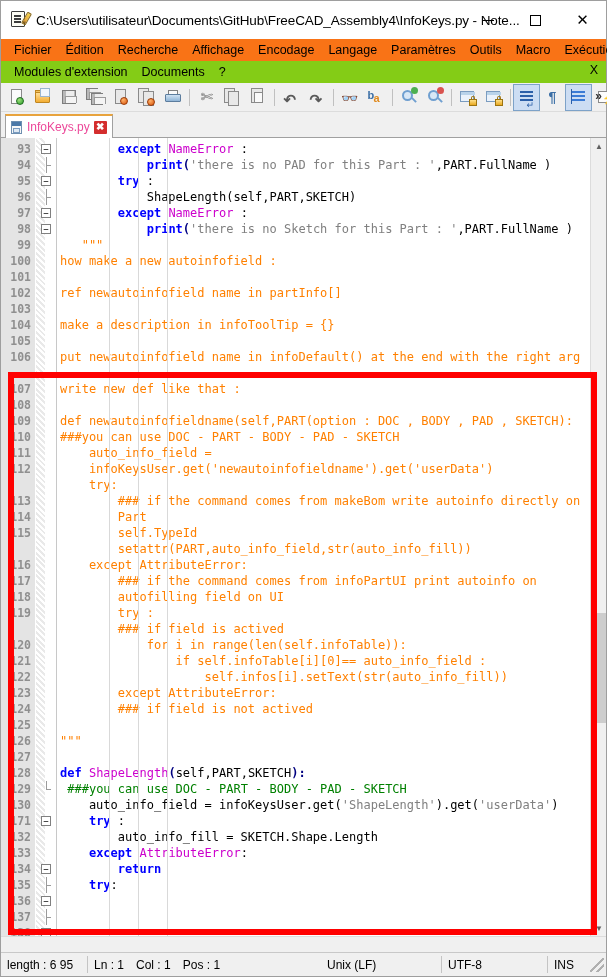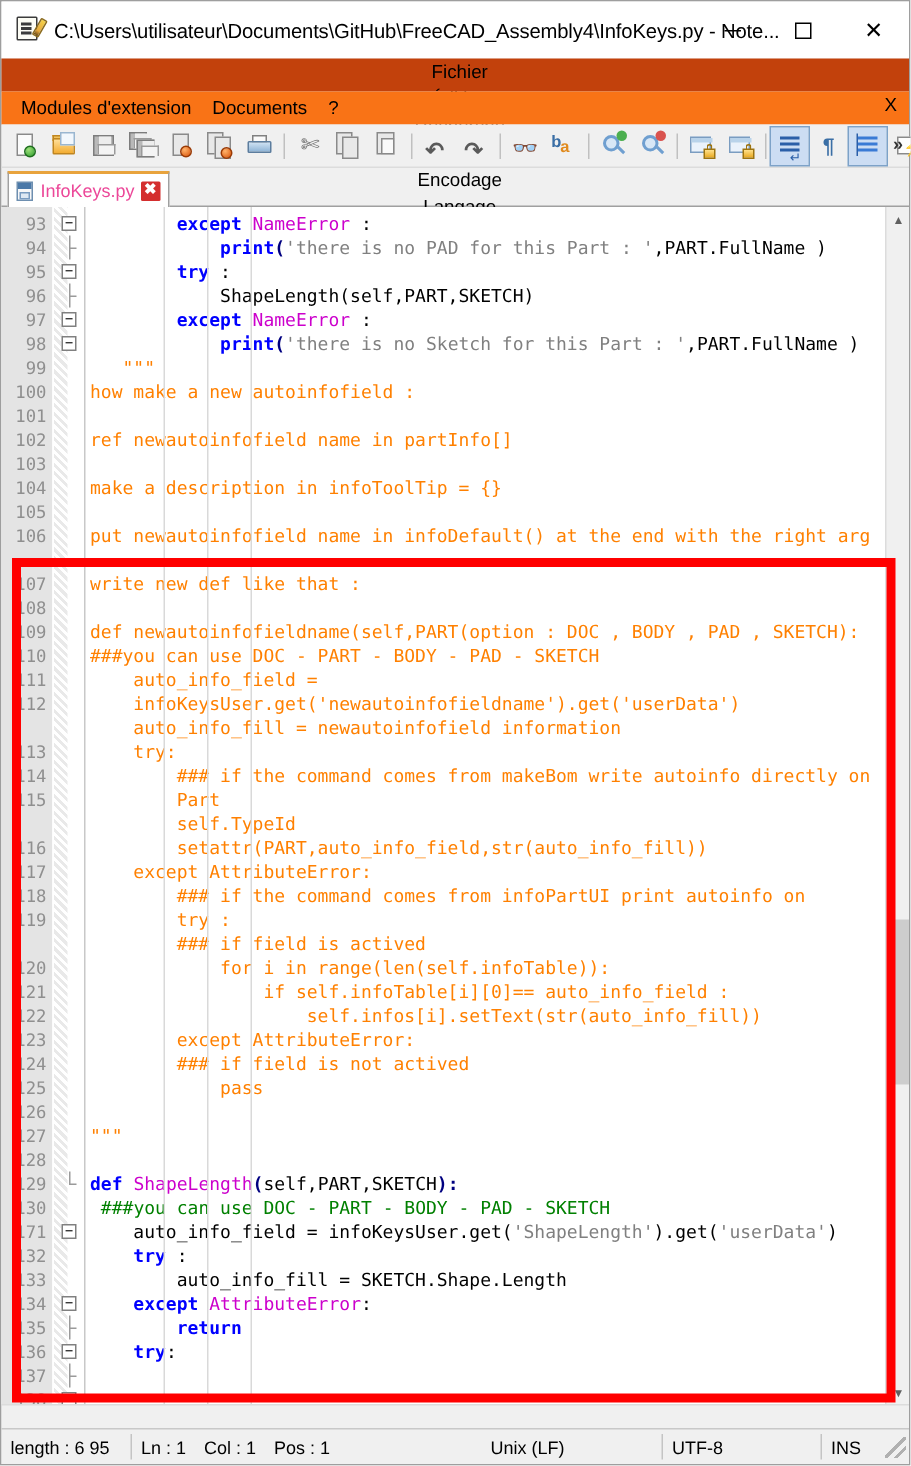--- a/index.html
+++ b/index.html
@@ -61,32 +61,31 @@
     width: 47px; display: flex; align-items: center; justify-content: center;
     font-size: 15px; color: #000; cursor: default;
   }
   .win-btn .glyph-min { display:block; width:11px; height:1px; background:#000; }
   .win-btn .glyph-max { display:block; width:11px; height:11px; border:1px solid #000; }
 
   
   .menubar {
     height: 22px; min-height: 22px;
     display: flex; align-items: center;
-    background: #c2410c; padding-left: 6px;
+    background: #f97316; padding-left: 6px;
     position: relative;
-    flex-direction: column;
   }
   .menu-item {
     font-size: 12.5px; color: #000;
     padding: 2px 7px; white-space: nowrap; cursor: default;
   }
   .menubar2 {
     height: 22px; min-height: 22px;
     display: flex; align-items: center;
-    background: #f97316; padding-left: 6px;
+    background: #84cc16; padding-left: 6px;
     position: relative;
   }
   .menu-x {
     position: absolute; right: 8px; top: 2px;
     font-size: 12.5px; color: #000; cursor: default;
   }
 
   
   .toolbar {
     height: 29px; min-height: 29px;
@@ -246,20 +245,21 @@
     background: #ffffff;
     display: flex;
   }
   .gutter-nums {
     width: 34px; background: #e4e4e4; flex: none;
     font-family: "DejaVu Sans Mono", monospace;
     font-size: 11.5px; color: #8f8f8f;
     text-align: right; padding-right: 4px;
     padding-top: 3px;
     user-select: none;
+    font-weight: bold;
   }
   .fold-col {
     width: 21px; flex: none; background: #ffffff;
     position: relative; padding-top: 3px;
     border-left: 1px solid #ffffff;
   }
   .fold-col::before {
     content:""; position:absolute; left:0; top:0; bottom:0; width:9px;
     background: repeating-linear-gradient(45deg,#ffffff 0 2px,#e9e9e9 2px 4px);
   }
@@ -705,36 +705,35 @@
         <div class="ln"><span class="doc1">make a description in infoToolTip = {}</span></div>
         <div class="ln"><span class="doc1"></span></div>
         <div class="ln"><span class="doc1">put newautoinfofield name in infoDefault() at the end with the right arg</span></div>
         <div class="ln"><span class="doc1"></span></div>
         <div class="ln"><span class="doc1">write new def like that :</span></div>
         <div class="ln"><span class="doc1"></span></div>
         <div class="ln"><span class="doc1">def newautoinfofieldname(self,PART(option : DOC , BODY , PAD , SKETCH):</span></div>
         <div class="ln"><span class="doc1">###you can use DOC - PART - BODY - PAD - SKETCH</span></div>
         <div class="ln"><span class="doc1">    auto_info_field =</span></div>
         <div class="ln"><span class="doc1">    infoKeysUser.get('newautoinfofieldname').get('userData')</span></div>
-        <div class="ln"><span class="doc1">    auto_info_fill = newautoinfofield information</span></div>
         <div class="ln"><span class="doc1">    try:</span></div>
         <div class="ln"><span class="doc1">        ### if the command comes from makeBom write autoinfo directly on</span></div>
         <div class="ln"><span class="doc1">        Part</span></div>
         <div class="ln"><span class="doc1">        self.TypeId</span></div>
         <div class="ln"><span class="doc1">        setattr(PART,auto_info_field,str(auto_info_fill))</span></div>
         <div class="ln"><span class="doc1">    except AttributeError:</span></div>
         <div class="ln"><span class="doc1">        ### if the command comes from infoPartUI print autoinfo on</span></div>
+        <div class="ln"><span class="doc1">        autofilling field on UI</span></div>
         <div class="ln"><span class="doc1">        try :</span></div>
         <div class="ln"><span class="doc1">        ### if field is actived</span></div>
         <div class="ln"><span class="doc1">            for i in range(len(self.infoTable)):</span></div>
         <div class="ln"><span class="doc1">                if self.infoTable[i][0]== auto_info_field :</span></div>
         <div class="ln"><span class="doc1">                    self.infos[i].setText(str(auto_info_fill))</span></div>
         <div class="ln"><span class="doc1">        except AttributeError:</span></div>
         <div class="ln"><span class="doc1">        ### if field is not actived</span></div>
-        <div class="ln"><span class="doc1">            pass</span></div>
         <div class="ln"><span class="doc1"></span></div>
         <div class="ln"><span class="doc1">"""</span></div>
         <div class="ln"><span class="plain"></span></div>
         <div class="ln"><span class="kw">def</span><span class="plain"> </span><span class="fn">ShapeLength</span><span class="op">(</span><span class="plain">self,PART,SKETCH</span><span class="op">):</span></div>
         <div class="ln"><span class="plain"> </span><span class="cmt">###</span><span class="cmt">you can use DOC - PART - BODY - PAD - SKETCH</span></div>
         <div class="ln"><span class="plain">    auto_info_field = infoKeysUser.get(</span><span class="str">'ShapeLength'</span><span class="plain">).get(</span><span class="str">'userData'</span><span class="plain">)</span></div>
         <div class="ln"><span class="plain">    </span><span class="kw">try</span><span class="plain"> :</span></div>
         <div class="ln"><span class="plain">        auto_info_fill = SKETCH.Shape.Length</span></div>
         <div class="ln"><span class="plain">    </span><span class="kw">except</span><span class="plain"> </span><span class="fn">AttributeError</span><span class="plain">:</span></div>
         <div class="ln"><span class="plain">        </span><span class="kw">return</span></div>

